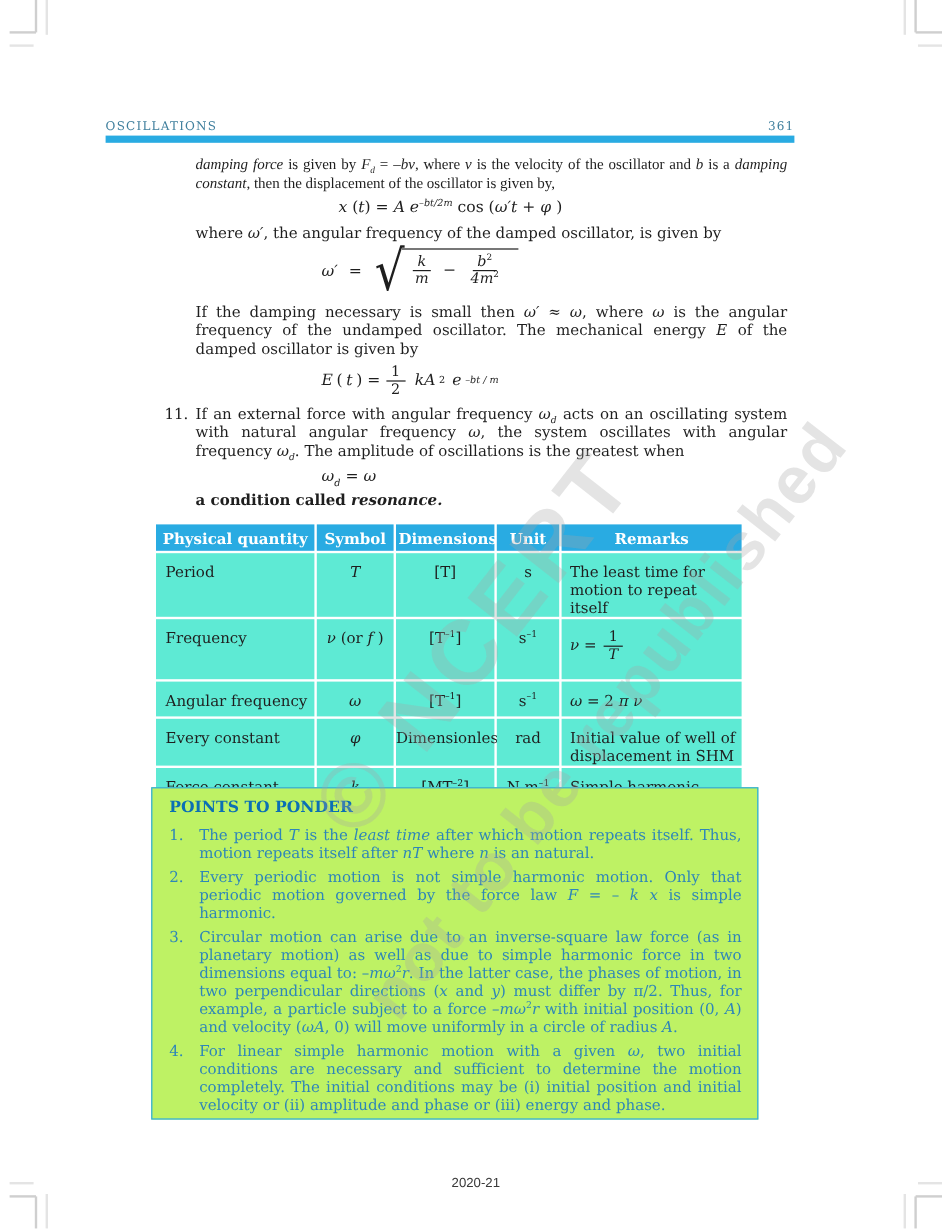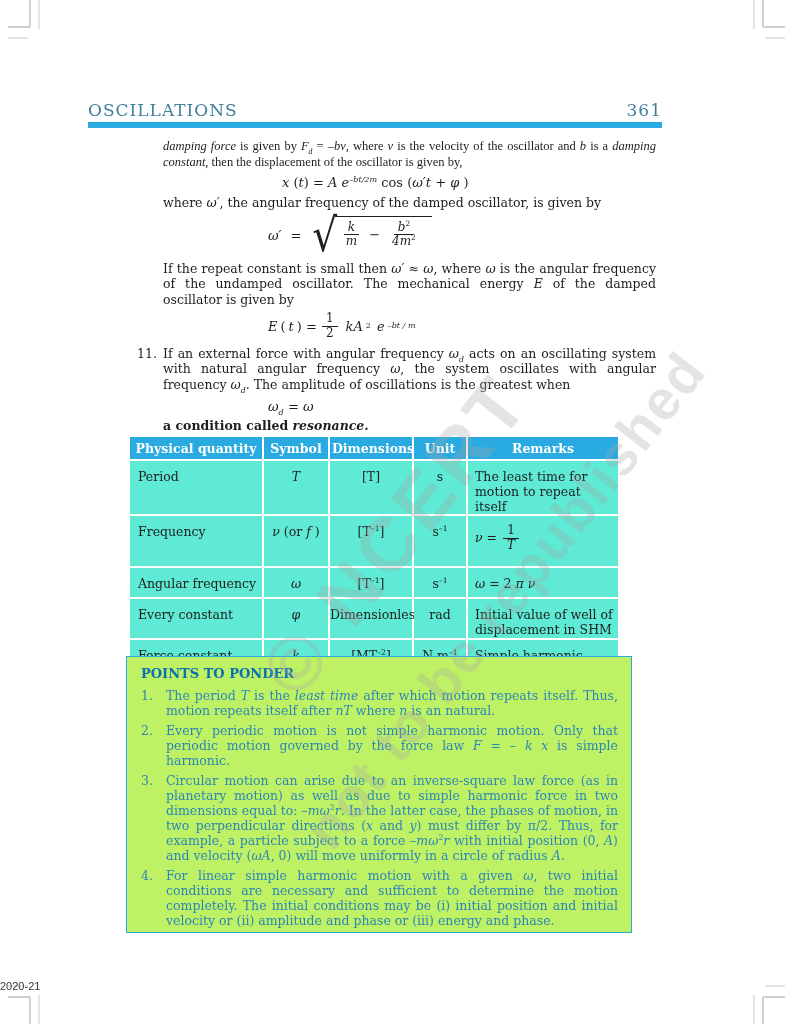--- a/index.html
+++ b/index.html
@@ -20,21 +20,21 @@
 
   
   .wm{position:absolute;white-space:nowrap;font-family:"Liberation Sans",sans-serif;font-weight:bold;
       color:rgba(165,165,165,0.30);pointer-events:none;z-index:6;}
   .wm1{left:395px;top:535px;font-size:76px;letter-spacing:6px;transform:translate(-50%,-50%) rotate(-52deg);}
   .wm2{left:505px;top:600px;font-size:56px;letter-spacing:2px;transform:translate(-50%,-50%) rotate(-52deg);}
 
   
   .content{position:absolute;left:88px;top:100px;width:574px;}
   .running-head{display:flex;justify-content:space-between;align-items:center;
-                font-size:17px;letter-spacing:1px;color:#3f7f9d;}
+                font-size:10px;letter-spacing:1px;color:#3f7f9d;}
   .head-rule{height:6px;background:#29abe2;margin-top:2px;}
 
   .body-text{font-size:12.5px;line-height:15.5px;text-align:justify;
              margin:0 6px 0 75px;}
   .p1{margin-top:11px;font-family:Liberation Serif, serif;}
   .p2{margin-top:2px;}
   .p3{margin-top:4px;}
   .tail{margin-top:3px;font-weight:bold;}
 
   .it{font-style:italic;}
@@ -78,21 +78,21 @@
   .t-cyan{height:2px;background:#29abe2;margin-top:3px;}
 
   
   .points-box{position:absolute;left:38px;top:556px;width:504px;border:1.5px solid #29abe2;
               background:#bef264;z-index:2;}
   .points-title{font-weight:bold;font-size:13px;color:#0b6fb4;margin:9px 0 7px 14px;}
   .points-item{display:flex;margin:5px 0 4px 0;color:#2e86b8;}
   .pi-num{width:25px;flex:none;margin-left:14px;font-size:12.5px;}
   .pi-text{flex:1;font-size:12.5px;line-height:15px;text-align:justify;padding-right:13px;}
 
-  .footer{position:absolute;left:0;right:0;top:980px;text-align:left;
+  .footer{position:absolute;left:0;right:0;top:980px;text-align:center;
           font-family:"Liberation Sans",sans-serif;font-size:11px;color:#3a3a3a;z-index:3;}
 </style>
 </head>
 <body>
 
 <div class="page">
 
   <div class="cm tl">
       <i class="v1"></i>
       <i class="v2"></i>
@@ -147,21 +147,21 @@
             </span>
             <span> − </span>
             <span class="frac">
               <span class="num"><span class="it">b</span><span class="sup">2</span></span>
               <span class="den"><span class="it">4m</span><span class="sup">2</span></span>
             </span>
           </span>
         </span>
       </div>
 
-    <p class="body-text p3"><span>If the repeat constant is small then </span><span class="it">ω′</span><span> ≈ </span><span class="it">ω</span><span>, where </span><span class="it">ω</span><span> is the angular frequency of the undamped oscillator. The mechanical energy </span><span class="it">E</span><span> of the damped oscillator is given by</span></p>
+    <p class="body-text p3"><span>If the damping necessary is small then </span><span class="it">ω′</span><span> ≈ </span><span class="it">ω</span><span>, where </span><span class="it">ω</span><span> is the angular frequency of the undamped oscillator. The mechanical energy </span><span class="it">E</span><span> of the damped oscillator is given by</span></p>
 
     <div class="equation eq-energy">
         <span class="it">E</span>
         <span>(</span>
         <span class="it">t</span>
         <span>) = </span>
         <span class="frac">
           <span class="num"><span>1</span></span>
           <span class="den"><span>2</span></span>
         </span>

